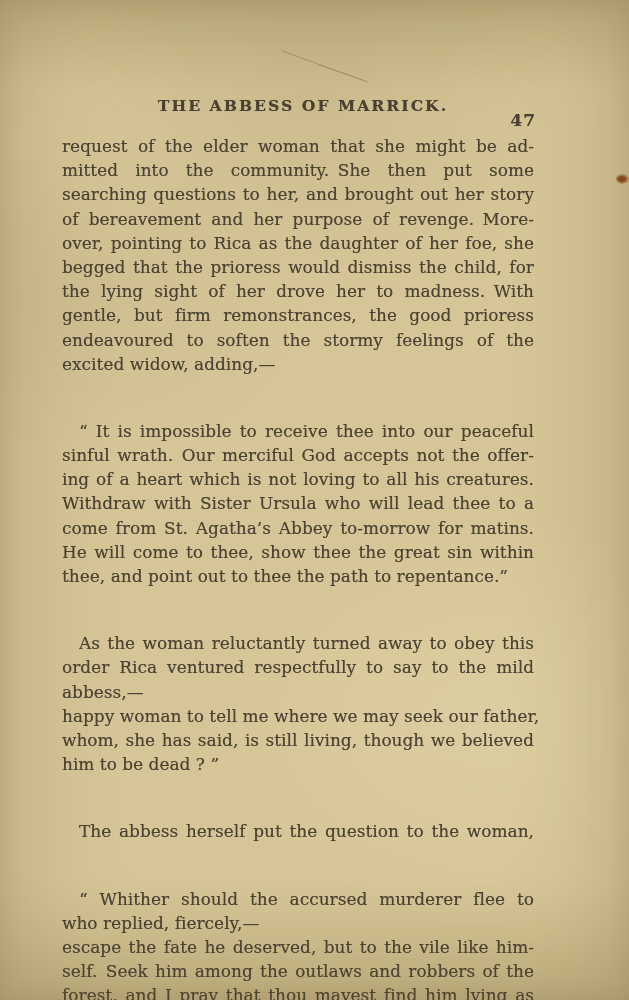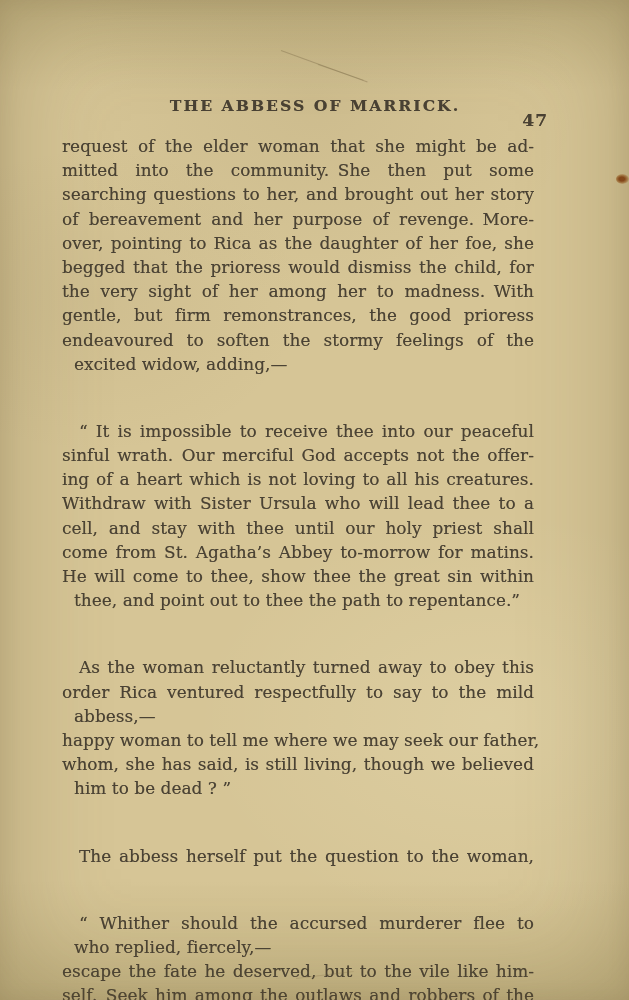--- a/index.html
+++ b/index.html
@@ -22,21 +22,21 @@
   .page::after {
     content: "";
     position: absolute;
     inset: 0;
     box-shadow:
       inset 0 0 110px rgba(104, 88, 50, .33),
       inset 0 0 22px rgba(104, 88, 50, .14);
     pointer-events: none;
   }
 
-  .running-header { position: absolute; inset: 0; pointer-events: none; margin-left: 12px; }
+  .running-header { position: absolute; inset: 0; pointer-events: none; }
 
   .page-title {
     position: absolute;
     top: 96px;
     left: 303px;
     transform: translateX(-50%);
     font-size: 15.5px;
     font-weight: bold;
     letter-spacing: 2.1px;
     white-space: nowrap;
@@ -64,21 +64,21 @@
   .line {
     font-size: 16.8px;
     line-height: 24.2px;
     height: 24.2px;
     letter-spacing: .1px;
     text-align: justify;
     text-align-last: justify;
     white-space: nowrap;
     text-shadow: .2px .2px .35px rgba(62,53,40,.5);
   }
-  .line.end { text-align-last: left; white-space: normal; margin-left: 12px; }
+  .line.end { text-align-last: left; white-space: normal; }
   .line.indent { text-indent: 17px; margin-top: 43px; }
 
   
   .foxing-spot {
     position: absolute;
     left: 616px;
     top: 174px;
     width: 13px;
     height: 10px;
     border-radius: 50%;
@@ -110,29 +110,28 @@
     <span class="page-number">47</span>
   </div>
 
   <div class="page-body">
       <div class="line">request of the elder woman that she might be ad-</div>
       <div class="line">mitted into the community. She then put some</div>
       <div class="line">searching questions to her, and brought out her story</div>
       <div class="line">of bereavement and her purpose of revenge. More-</div>
       <div class="line">over, pointing to Rica as the daughter of her foe, she</div>
       <div class="line">begged that the prioress would dismiss the child, for</div>
-      <div class="line">the very sight of her among her to madness. With</div>
+      <div class="line">the lying sight of her drove her to madness. With</div>
       <div class="line">gentle, but firm remonstrances, the good prioress</div>
       <div class="line">endeavoured to soften the stormy feelings of the</div>
       <div class="line end">excited widow, adding,—</div>
       <div class="line indent">“ It is impossible to receive thee into our peaceful</div>
       <div class="line">sinful wrath. Our merciful God accepts not the offer-</div>
       <div class="line">ing of a heart which is not loving to all his creatures.</div>
       <div class="line">Withdraw with Sister Ursula who will lead thee to a</div>
-      <div class="line">cell, and stay with thee until our holy priest shall</div>
       <div class="line">come from St. Agatha’s Abbey to-morrow for matins.</div>
       <div class="line">He will come to thee, show thee the great sin within</div>
       <div class="line end">thee, and point out to thee the path to repentance.”</div>
       <div class="line indent">As the woman reluctantly turned away to obey this</div>
       <div class="line">order Rica ventured respectfully to say to the mild</div>
       <div class="line end">abbess,—</div>
       <div class="line">happy woman to tell me where we may seek our father,</div>
       <div class="line">whom, she has said, is still living, though we believed</div>
       <div class="line end">him to be dead ? ”</div>
       <div class="line indent">The abbess herself put the question to the woman,</div>

